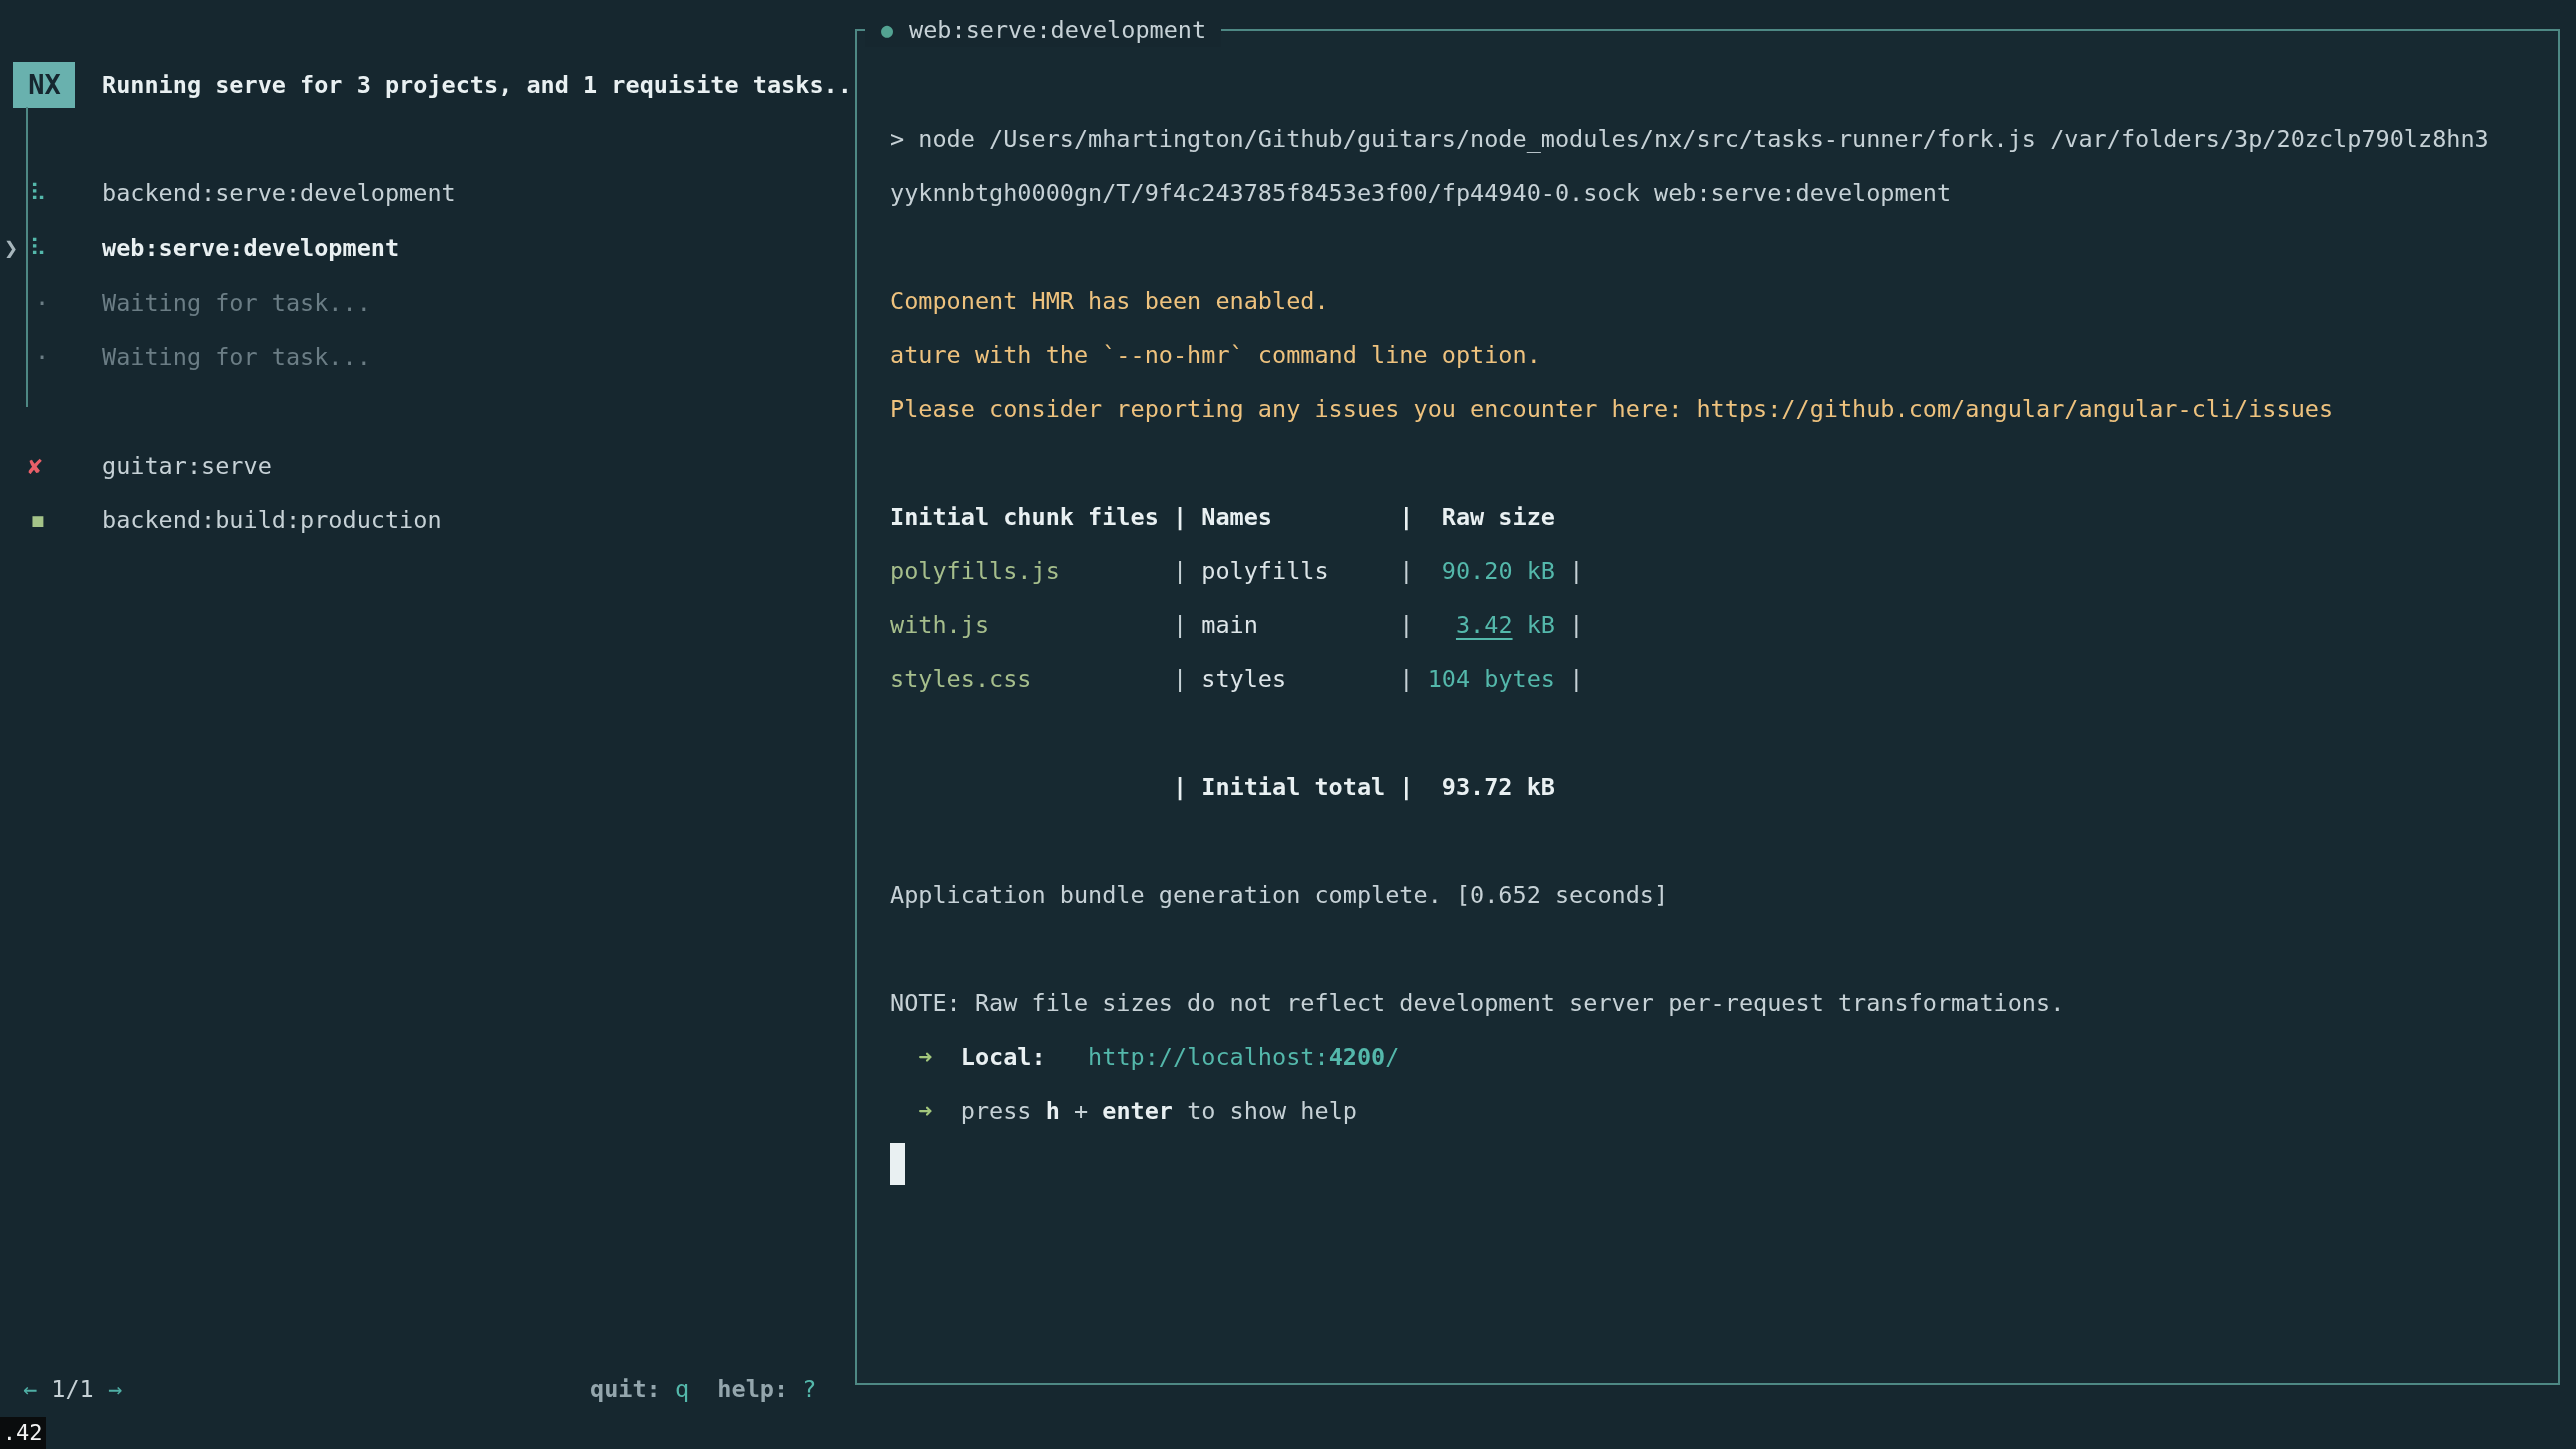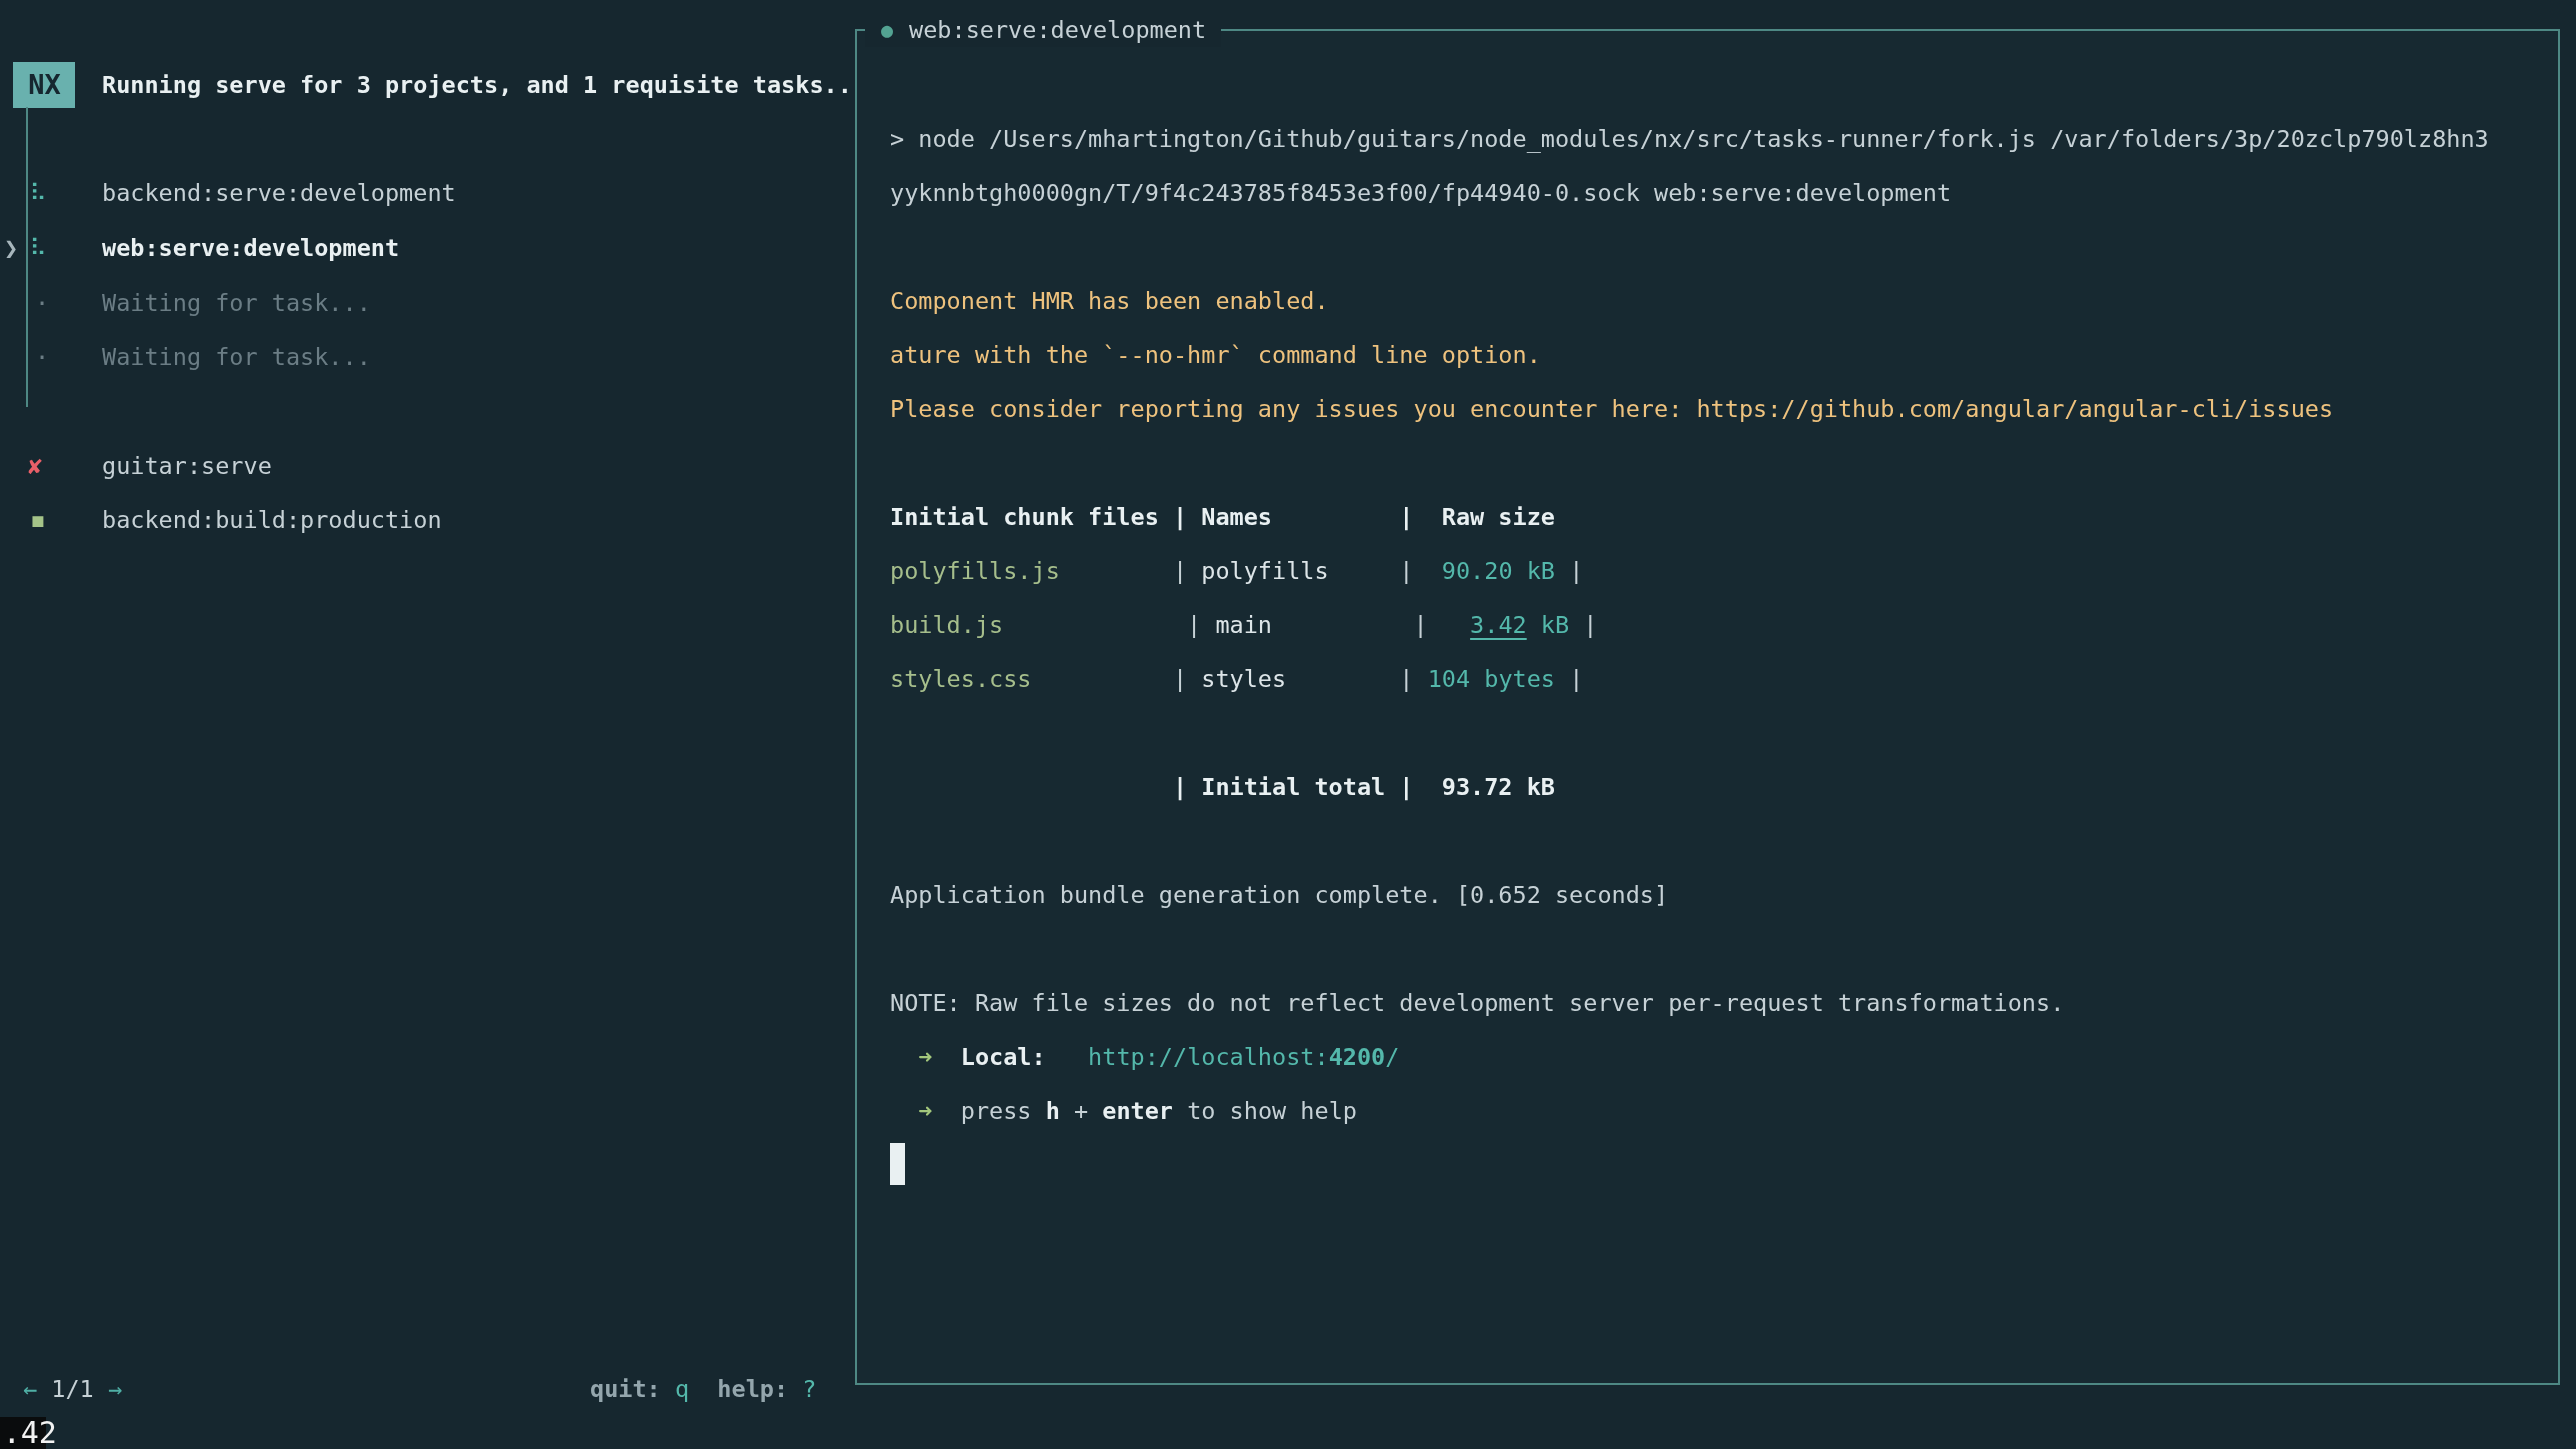--- a/index.html
+++ b/index.html
@@ -30,21 +30,21 @@
   .st-success .t-icon{left:29.5px; color:var(--successGreen); font-size:28px;}
   .pager{position:absolute; left:23px; top:1362px; height:54px; white-space:pre;}
   .pager .p-arrow{color:var(--tealSoft);}
   .pager .p-label{color:var(--textLight);}
   .hints{position:absolute; left:590px; top:1362px; height:54px; white-space:pre;}
   .hints .h-label{color:var(--textGray);font-weight:bold;}
   .hints .h-key{color:var(--accentTeal);}
   .overlay-badge{
     position:absolute; left:0; top:1417px; width:46px; height:32px;
     background:var(--overlayBg); color:var(--overlayText);
-    font-size:30px; line-height:32px; padding-left:2.7px; box-sizing:border-box;
+    font-size:22px; line-height:32px; padding-left:2.7px; box-sizing:border-box;
   }
   
   .panel{
     position:absolute; left:855px; top:29px; width:1705px; height:1356px;
     border:2px solid var(--border); box-sizing:border-box; background:var(--panelBg);
   }
   .panel-title-patch{
     position:absolute; left:865px; top:12px; height:35px; padding:0 14.8px 0 0;
     background:var(--bg); display:flex; align-items:center; z-index:2;
   }
@@ -99,21 +99,21 @@
   <div class="term" id="term">
       <div class="line"><span class="s-li">&gt; node /Users/mhartington/Github/guitars/node_modules/nx/src/tasks-runner/fork.js /var/folders/3p/20zclp790lz8hn3</span></div>
       <div class="line"><span class="s-li">yyknnbtgh0000gn/T/9f4c243785f8453e3f00/fp44940-0.sock web:serve:development</span></div>
       <div class="line"></div>
       <div class="line"><span class="s-ye">Component HMR has been enabled.</span></div>
       <div class="line"><span class="s-ye">ature with the `--no-hmr` command line option.</span></div>
       <div class="line"><span class="s-ye">Please consider reporting any issues you encounter here: https://github.com/angular/angular-cli/issues</span></div>
       <div class="line"></div>
       <div class="line"><span class="s-br">Initial chunk files | Names         |  Raw size</span></div>
       <div class="line"><span class="s-gr">polyfills.js</span><span class="s-li">        | </span><span class="s-wh">polyfills</span><span class="s-li">     |</span><span class="s-te">  90.20 kB</span><span class="s-li"> | </span></div>
-      <div class="line"><span class="s-gr">build.js</span><span class="s-li">             | </span><span class="s-wh">main</span><span class="s-li">          |</span><span class="s-te">   </span><span class="s-tu">3.42</span><span class="s-te"> kB</span><span class="s-li"> | </span></div>
+      <div class="line"><span class="s-gr">with.js</span><span class="s-li">             | </span><span class="s-wh">main</span><span class="s-li">          |</span><span class="s-te">   </span><span class="s-tu">3.42</span><span class="s-te"> kB</span><span class="s-li"> | </span></div>
       <div class="line"><span class="s-gr">styles.css</span><span class="s-li">          | </span><span class="s-wh">styles</span><span class="s-li">        |</span><span class="s-te"> 104 bytes</span><span class="s-li"> | </span></div>
       <div class="line"></div>
       <div class="line"><span class="s-br">                    | Initial total |  93.72 kB</span></div>
       <div class="line"></div>
       <div class="line"><span class="s-li">Application bundle generation complete. [0.652 seconds]</span></div>
       <div class="line"></div>
       <div class="line"><span class="s-li">NOTE: Raw file sizes do not reflect development server per-request transformations.</span></div>
       <div class="line"><span class="s-li">  </span><span class="s-ar">➜</span><span class="s-li">  </span><span class="s-br">Local:</span><span class="s-li">   </span><span class="s-te">http://localhost:</span><span class="s-tb">4200</span><span class="s-te">/</span></div>
       <div class="line"><span class="s-li">  </span><span class="s-ar">➜</span><span class="s-li">  </span><span class="s-li">press </span><span class="s-br">h</span><span class="s-li"> + </span><span class="s-br">enter</span><span class="s-li"> to show help</span></div>
       <div class="line"><span class="cursor"></span></div>

